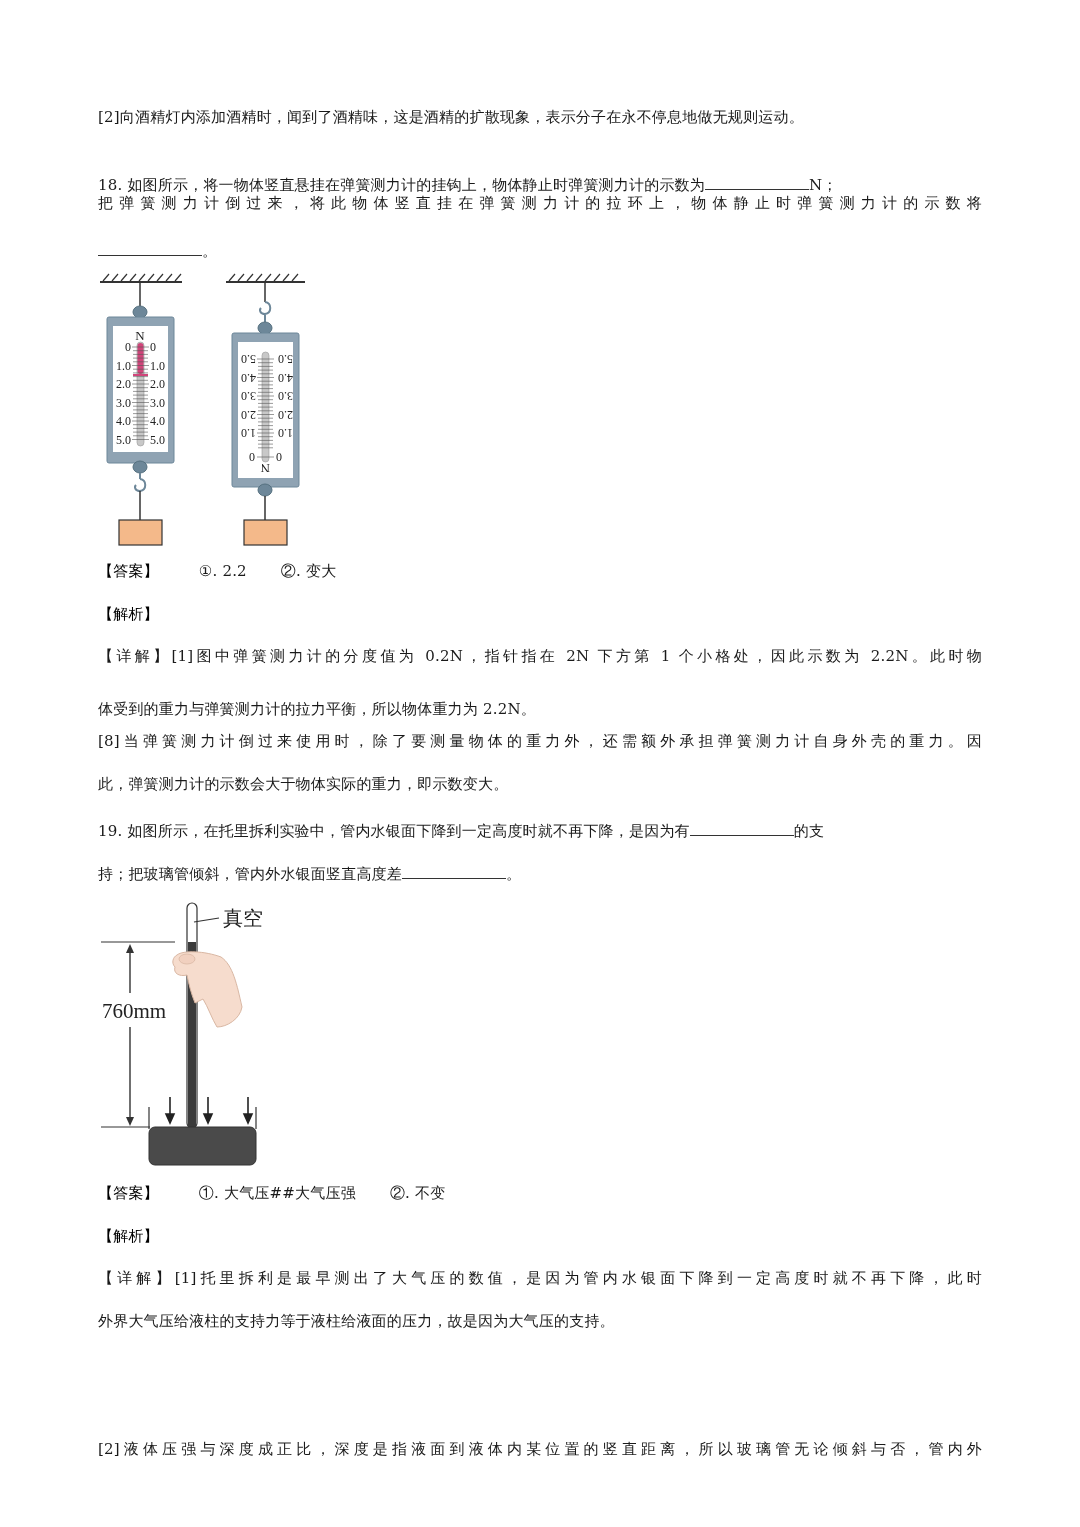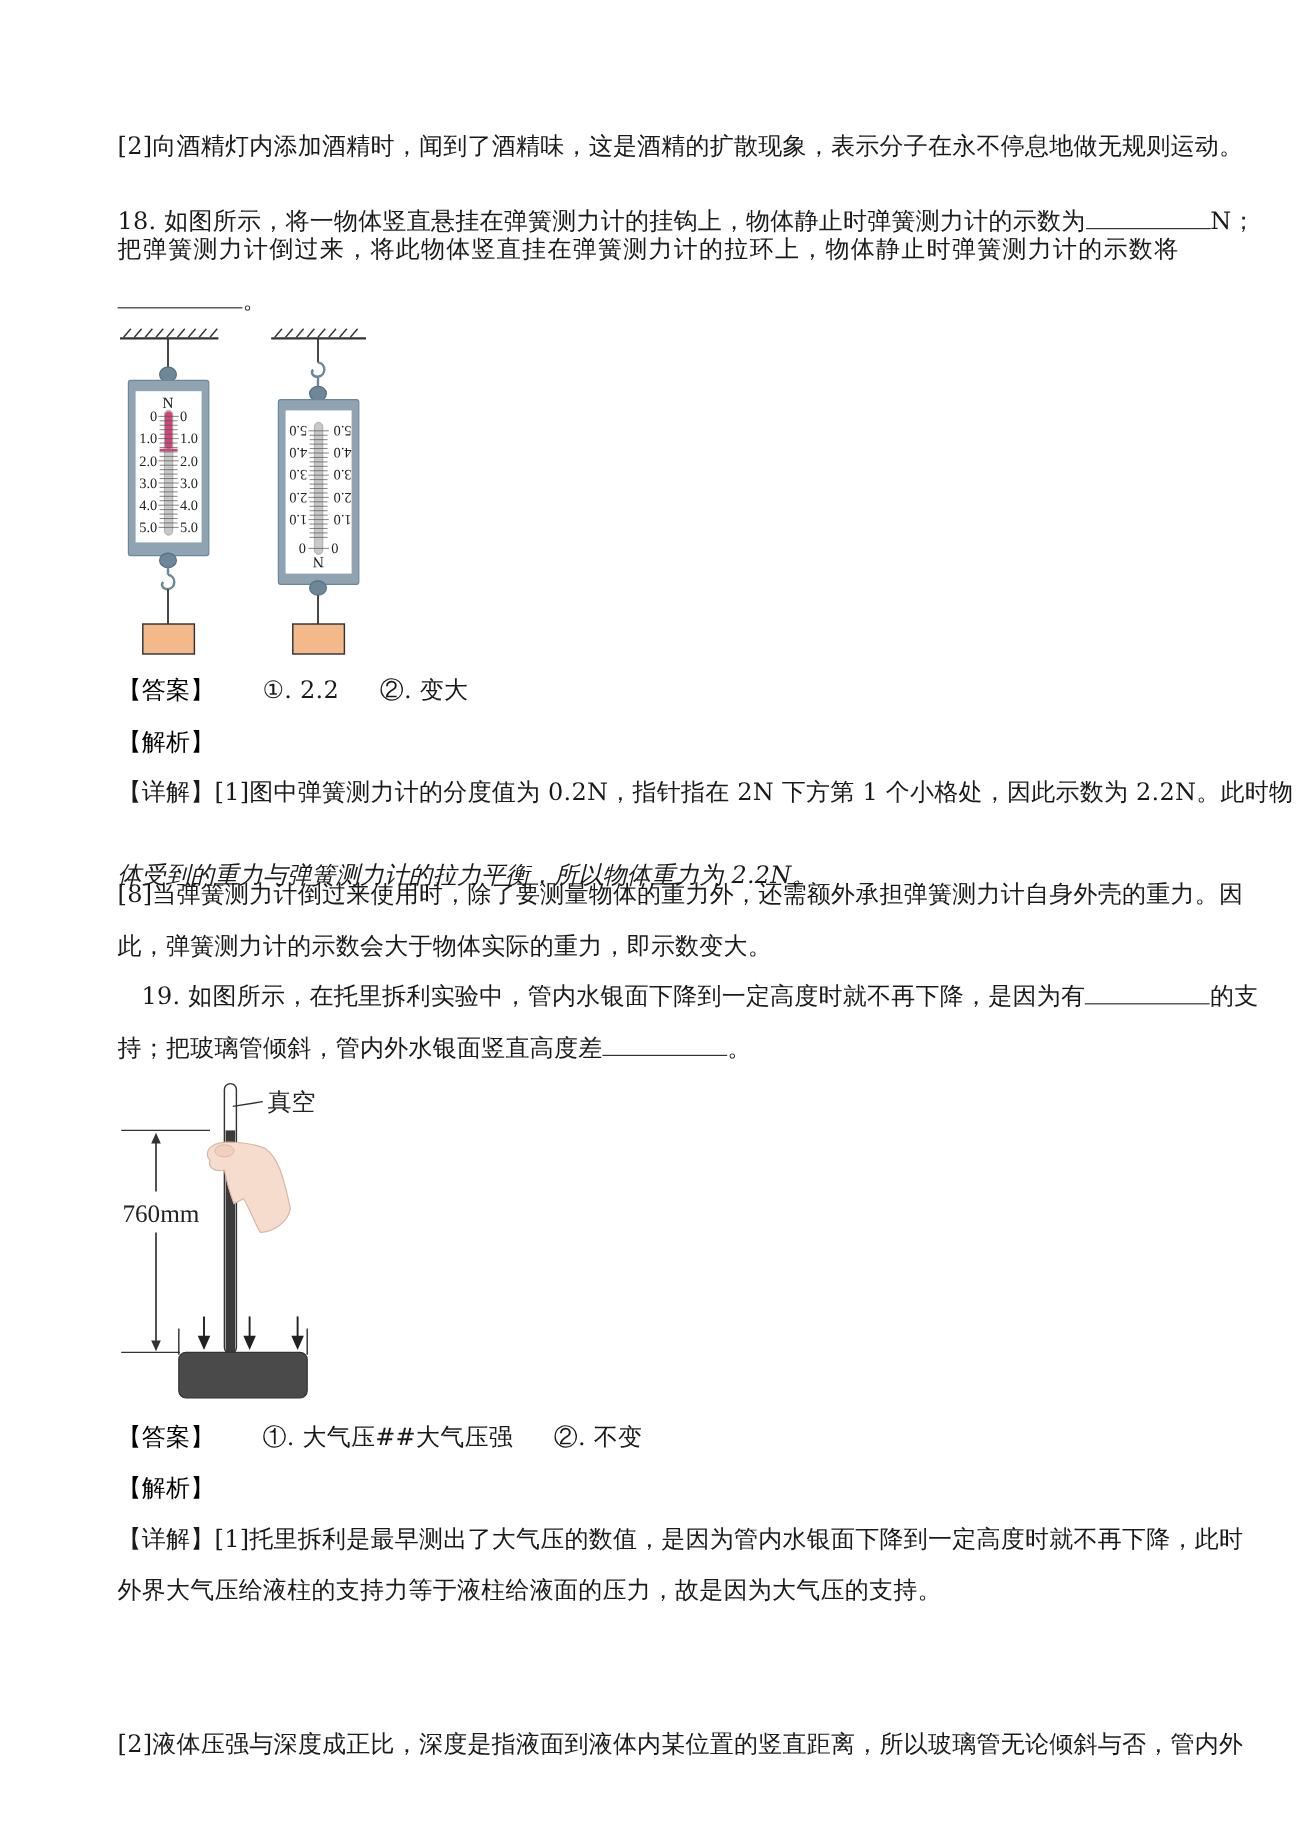--- a/index.html
+++ b/index.html
@@ -1,18 +1,18 @@
 <!DOCTYPE html>
 <html><head>
 <meta charset="utf-8">
 <style>
   html, body { margin: 0; padding: 0; background: #ffffff; }
   body { width: 1080px; height: 1527px; position: relative; overflow: hidden;
          font-family: "DejaVu Serif", "Liberation Serif", serif; color: #1a1a1a; }
-  .line { position: absolute; left: 98px; font-size: 20px; white-space: nowrap; letter-spacing: 0.2px; }
+  .line { position: absolute; left: 98px; font-size: 15px; white-space: nowrap; letter-spacing: 0.2px; }
   .just { width: 884px; text-align-last: justify; text-align: justify; }
   .blank { display: inline-block; width: 104px; border-bottom: 1px solid #333; height: 18px; vertical-align: baseline; }
   .tag { color: #000000; }
   .bold { font-weight: normal; }
   .fig { position: absolute; }
   .ans-gap { display: inline-block; width: 40px; }
   .ans-gap2 { display: inline-block; width: 34px; }
 </style>
 </head>
 <body>
@@ -171,31 +171,31 @@
 
 <div class="line" style="top:562px;">
   <span class="tag">【答案】</span><span class="ans-gap"></span><span>①. 2.2</span><span class="ans-gap2"></span><span>②. 变大</span>
 </div>
 <div class="line" style="top:605px;">
   <span class="tag">【解析】</span>
 </div>
 <div class="line just" style="top:647px;">
   <span class="bold">【详解】</span><span>[1]图中弹簧测力计的分度值为 0.2N，指针指在 2N 下方第 1 个小格处，因此示数为 2.2N。此时物</span>
 </div>
-<div class="line" style="top:716px;font-style:italic;">
+<div class="line" style="top:700px;">
   <span>体受到的重力与弹簧测力计的拉力平衡，所以物体重力为 2.2N。</span>
 </div>
 <div class="line just" style="top:732px;">
   <span>[8]当弹簧测力计倒过来使用时，除了要测量物体的重力外，还需额外承担弹簧测力计自身外壳的重力。因</span>
 </div>
 <div class="line" style="top:775px;">
   <span>此，弹簧测力计的示数会大于物体实际的重力，即示数变大。</span>
 </div>
 
-<div class="line" style="top:817px;margin-left:20px;">
+<div class="line" style="top:817px;">
   <span>19. 如图所示，在托里拆利实验中，管内水银面下降到一定高度时就不再下降，是因为有</span><span class="blank"></span><span>的支</span>
 </div>
 <div class="line" style="top:860px;">
   <span>持；把玻璃管倾斜，管内外水银面竖直高度差</span><span class="blank"></span><span>。</span>
 </div>
 
 <svg class="fig" style="left:95px; top:895px;" width="200" height="275" viewBox="0 0 200 275">
 
   <rect x="92" y="8" width="10" height="225" rx="5" fill="#ffffff" stroke="#333" stroke-width="1.2"></rect>
   <rect x="93" y="47" width="8" height="186" fill="#3b3b3b"></rect>

